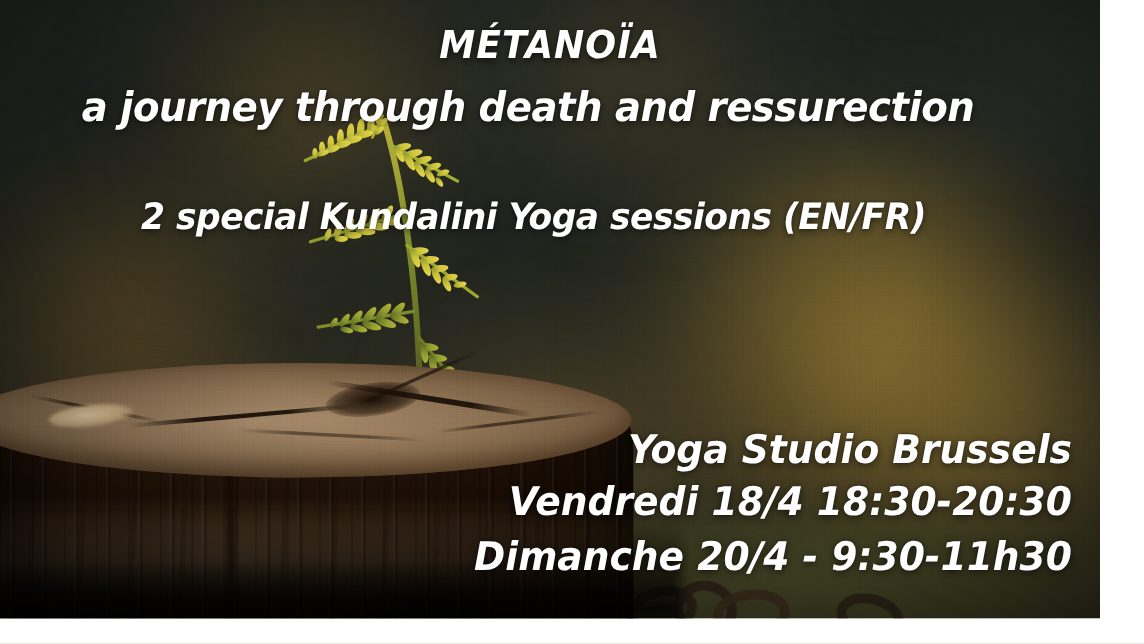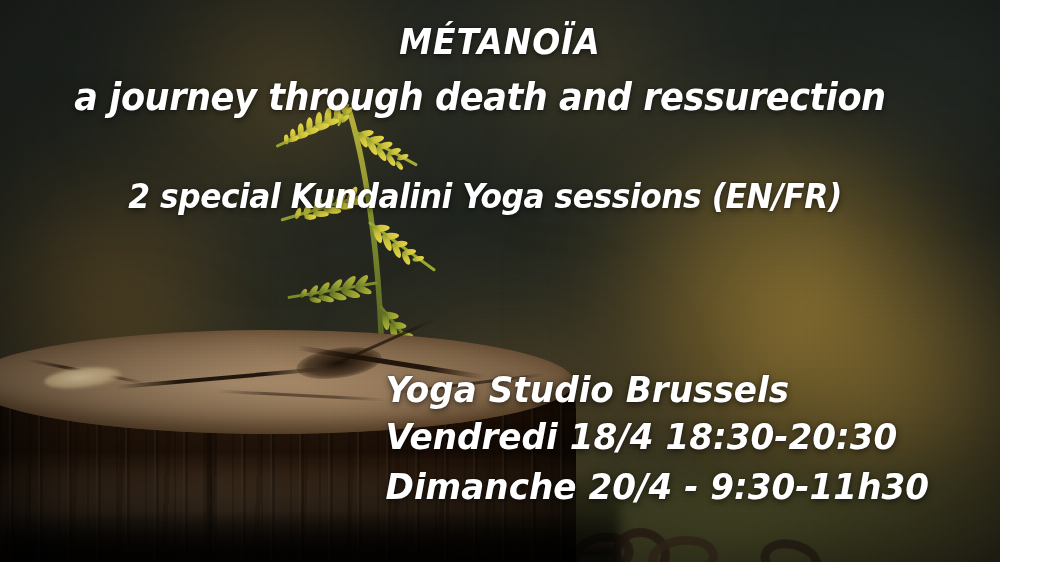--- a/index.html
+++ b/index.html
@@ -254,23 +254,23 @@
     left: 0; right: 30px;
     top: 177px;
     text-align: center;
     font-size: 33px;
     transform: scaleX(.95);
   }
 
   .info-block {
     position: absolute;
     left: 370px;
-    top: 368px;
+    top: 388px;
     width: 620px;
-    text-align: left;
+    text-align: right;
   }
   .info-line {
     color: #ffffff;
     font-family: "DejaVu Sans", sans-serif;
     font-weight: bold;
     font-style: italic;
     white-space: nowrap;
     text-shadow: 0 2px 8px rgba(0,0,0,.6), 0 0 2px rgba(0,0,0,.45);
     transform: scaleX(.95);
   }

